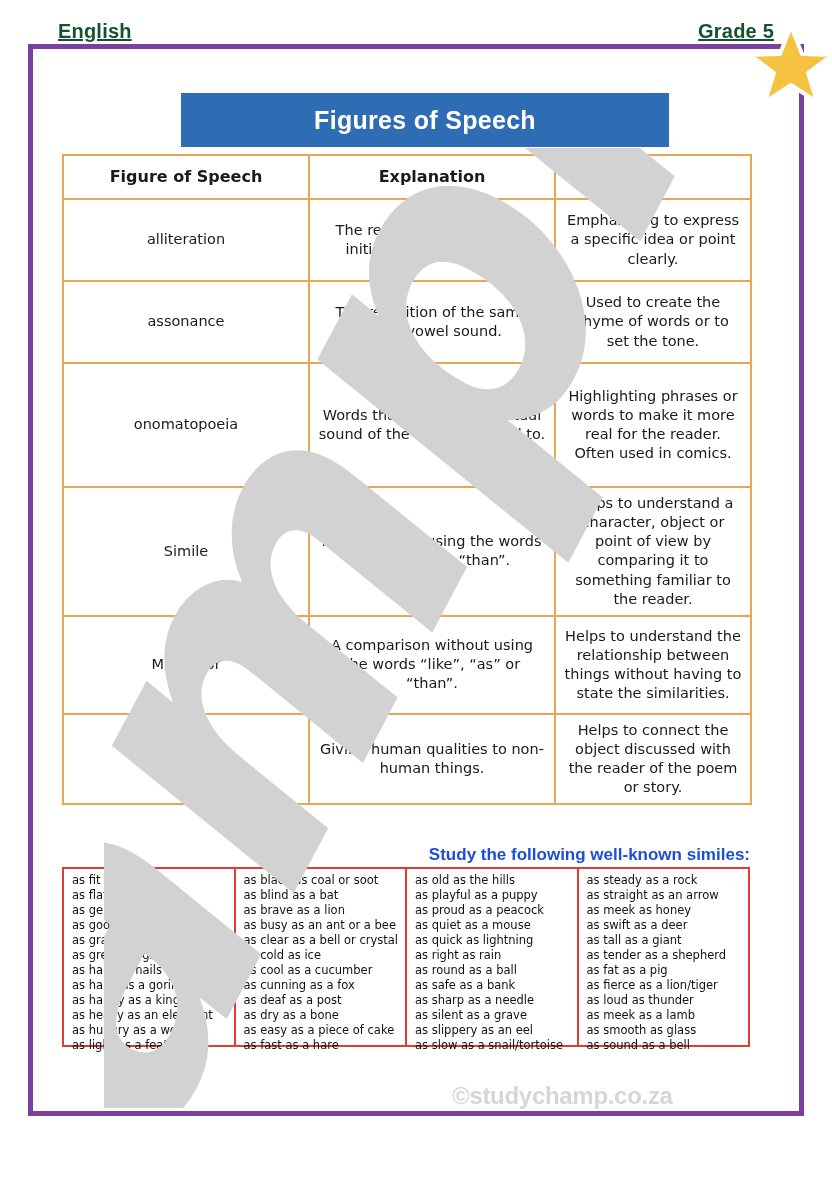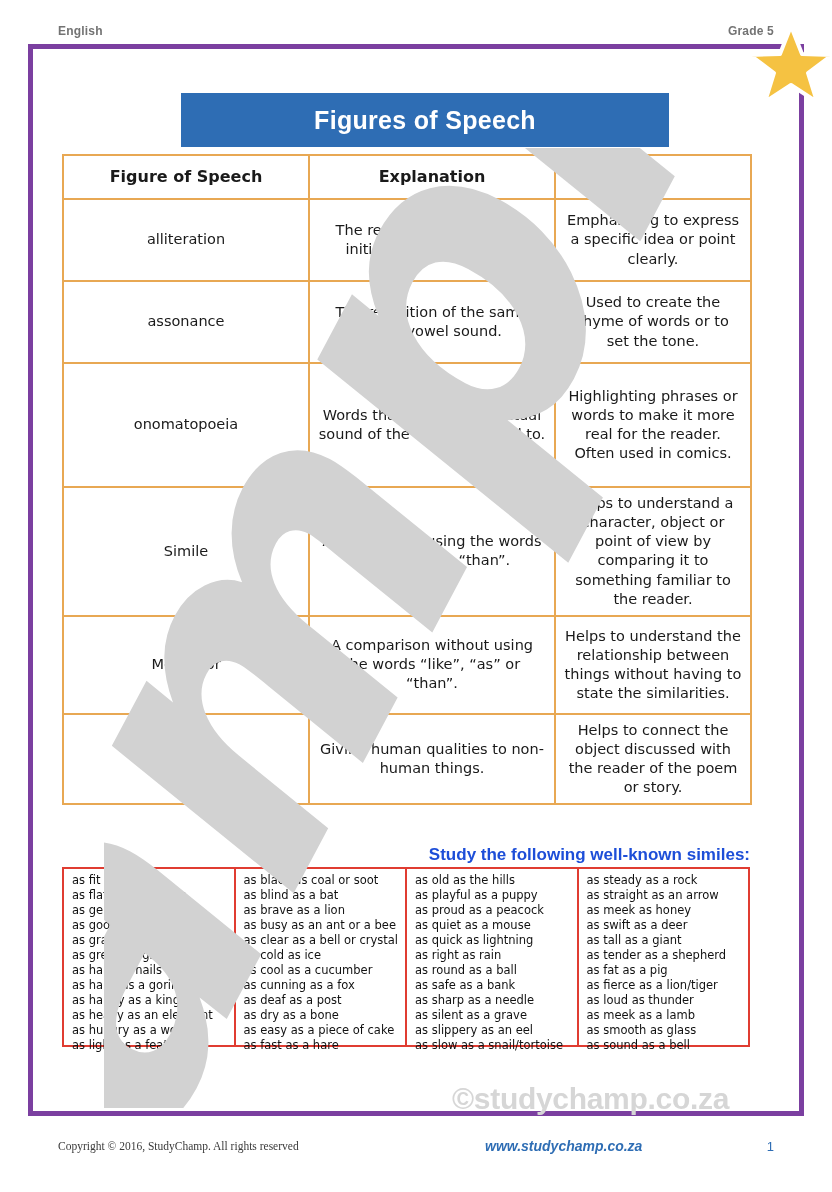--- a/index.html
+++ b/index.html
@@ -24,24 +24,25 @@
     position: absolute;
     top: 18px; left: 0; right: 0;
     height: 26px;
     display: flex;
     justify-content: space-between;
     align-items: center;
     padding: 0 58px 0 58px;
   }
   .top-bar .subject,
   .top-bar .grade {
-    color: #737373;
-    font-size: 12px;
+    color: #14532d;
+    font-size: 20px;
     font-weight: bold;
     letter-spacing: 0.2px;
+    text-decoration: underline;
   }
 
   
   .frame {
     position: absolute;
     top: 44px;
     left: 28px;
     width: 776px;
     height: 1072px;
     border: 5px solid #7B3FA0;
@@ -167,21 +168,21 @@
   .wm-sample text {
     fill: #D2D2D2;
     font-family: "DejaVu Sans", sans-serif;
     font-weight: bold;
     font-style: italic;
   }
   .wm-url {
     position: absolute;
     top: 1082px;
     left: 452px;
-    font-size: 30px;
+    font-size: 24px;
     font-weight: bold;
     color: #D6D6D6;
     z-index: 5;
     pointer-events: none;
     letter-spacing: -0.3px;
   }
 
   
   .footer {
     position: absolute;
@@ -335,19 +336,14 @@
       <div class="item">as sound as a bell</div>
     </div>
   </div>
 
   <svg class="wm-sample" viewBox="0 0 640 960">
     <text x="320" y="500" font-size="420" text-anchor="middle" transform="rotate(-62 320 500)">Sample</text>
   </svg>
 
   <div class="wm-url">©studychamp.co.za</div>
 
-  <div class="footer">
-    <span class="copyright">Copyright © 2016, StudyChamp. All rights reserved</span>
-    <span class="site">www.studychamp.co.za</span>
-    <span class="page-num">1</span>
-  </div>
 
 </div>
 
 </body></html>

